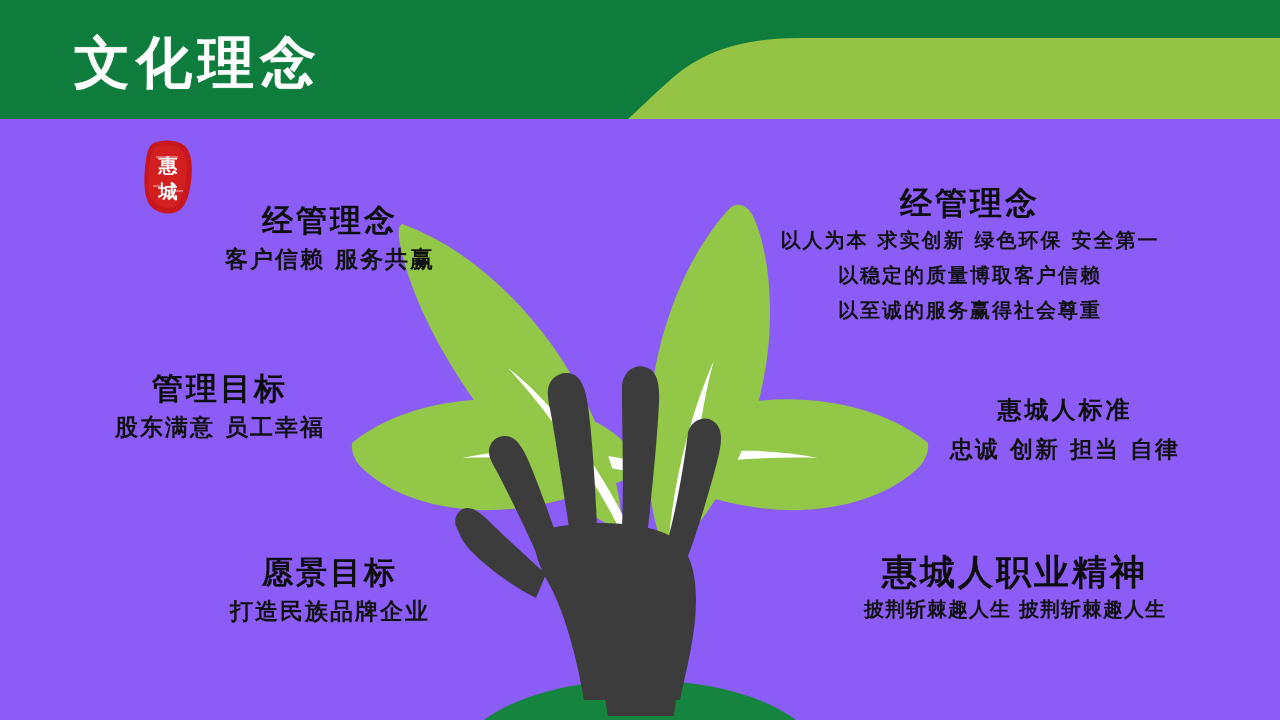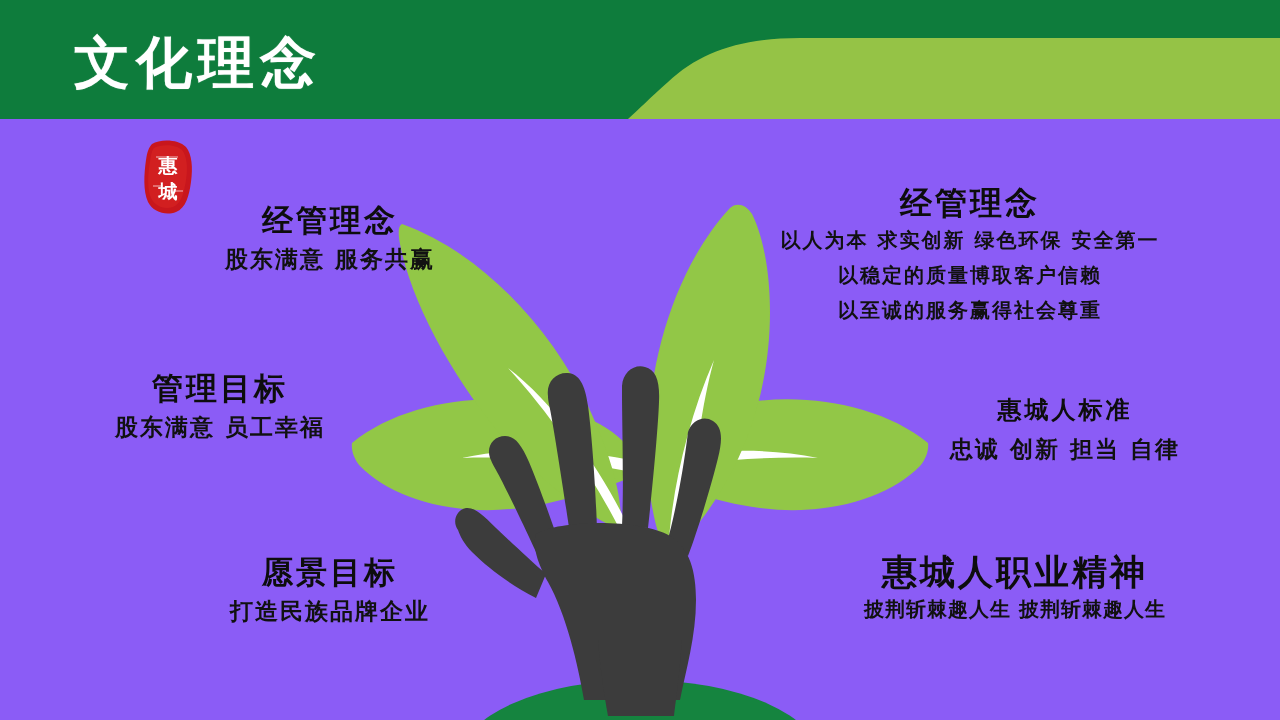--- a/index.html
+++ b/index.html
@@ -174,21 +174,21 @@
       <path d="M348 232 C352 220 364 215 373 221 C382 227 383 238 378 258 C372 283 358 330 348 356 L 326 346 C336 312 344 264 347 240 Z"></path>
 
       <path d="M196 334 C218 320 300 318 330 336 C350 348 356 372 356 400 C356 436 346 470 340 500 L 244 500 C238 464 226 414 208 382 C198 364 192 346 196 334 Z"></path>
 
       <path d="M258 440 L 342 440 C340 470 336 500 334 516 L 268 516 C264 494 260 466 258 440 Z"></path>
     </g>
   </svg>
 
   <div class="block" id="block-jingying">
     <div class="heading">经管理念</div>
-    <div class="line">股东满意 服务共赢</div>
+    <div class="line">客户信赖 服务共赢</div>
   </div>
 
   <div class="block" id="block-guanli">
     <div class="heading">管理目标</div>
     <div class="line">股东满意 员工幸福</div>
   </div>
 
   <div class="block" id="block-yuanjing">
     <div class="heading">愿景目标</div>
     <div class="line">打造民族品牌企业</div>

